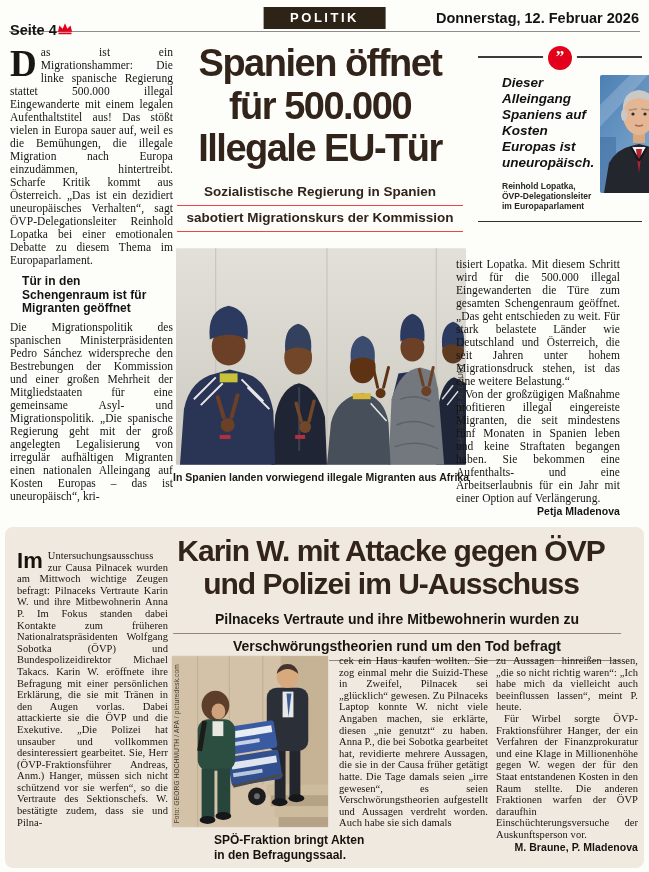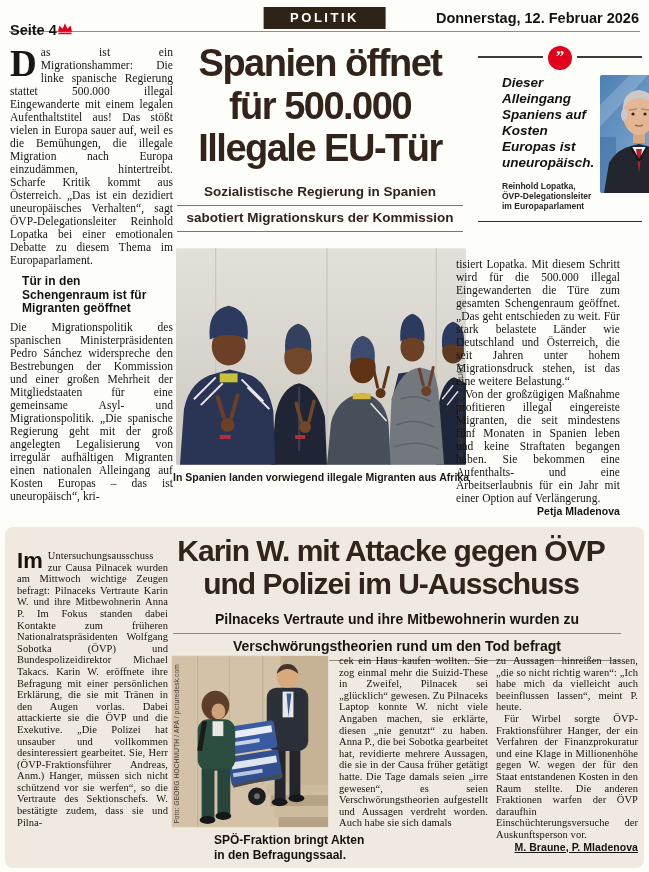--- a/index.html
+++ b/index.html
@@ -62,21 +62,21 @@
   .b-body p{margin:0;}
   .b-body p + p{text-indent:8px;}
   .b-col1{position:absolute;left:12px;top:23px;width:151px;height:312px;overflow:hidden;}
   .dropword{float:left;font:bold 22px/19px "Liberation Sans",sans-serif;padding:1px 5px 0 0;color:#15120e;}
   .b-photo{position:absolute;left:166px;top:128px;width:158px;height:173px;border:1px solid #e7e0d4;
     border-radius:2px;overflow:hidden;box-sizing:border-box;}
   .b-caption{position:absolute;left:167px;top:306px;width:158px;
     font:bold 12px/14.5px "Liberation Sans",sans-serif;color:#15120e;margin-left:42px;}
   .b-col2{position:absolute;left:334px;top:128px;width:149px;height:207px;overflow:hidden;}
   .b-col3{position:absolute;left:491px;top:128px;width:142px;height:210px;overflow:hidden;}
-  .b-byline{font:bold 10.5px "Liberation Sans",sans-serif;float:right;margin-left:5px;text-decoration:underline;}
+  .b-byline{font:bold 10.5px "Liberation Sans",sans-serif;float:right;margin-left:5px;}
   .crown{display:inline-block;}
 </style>
 </head>
 <body>
 
 <div class="page">
 
   <div class="hdr">
     <div class="hdr-left">
       <span>Seite 4</span>

